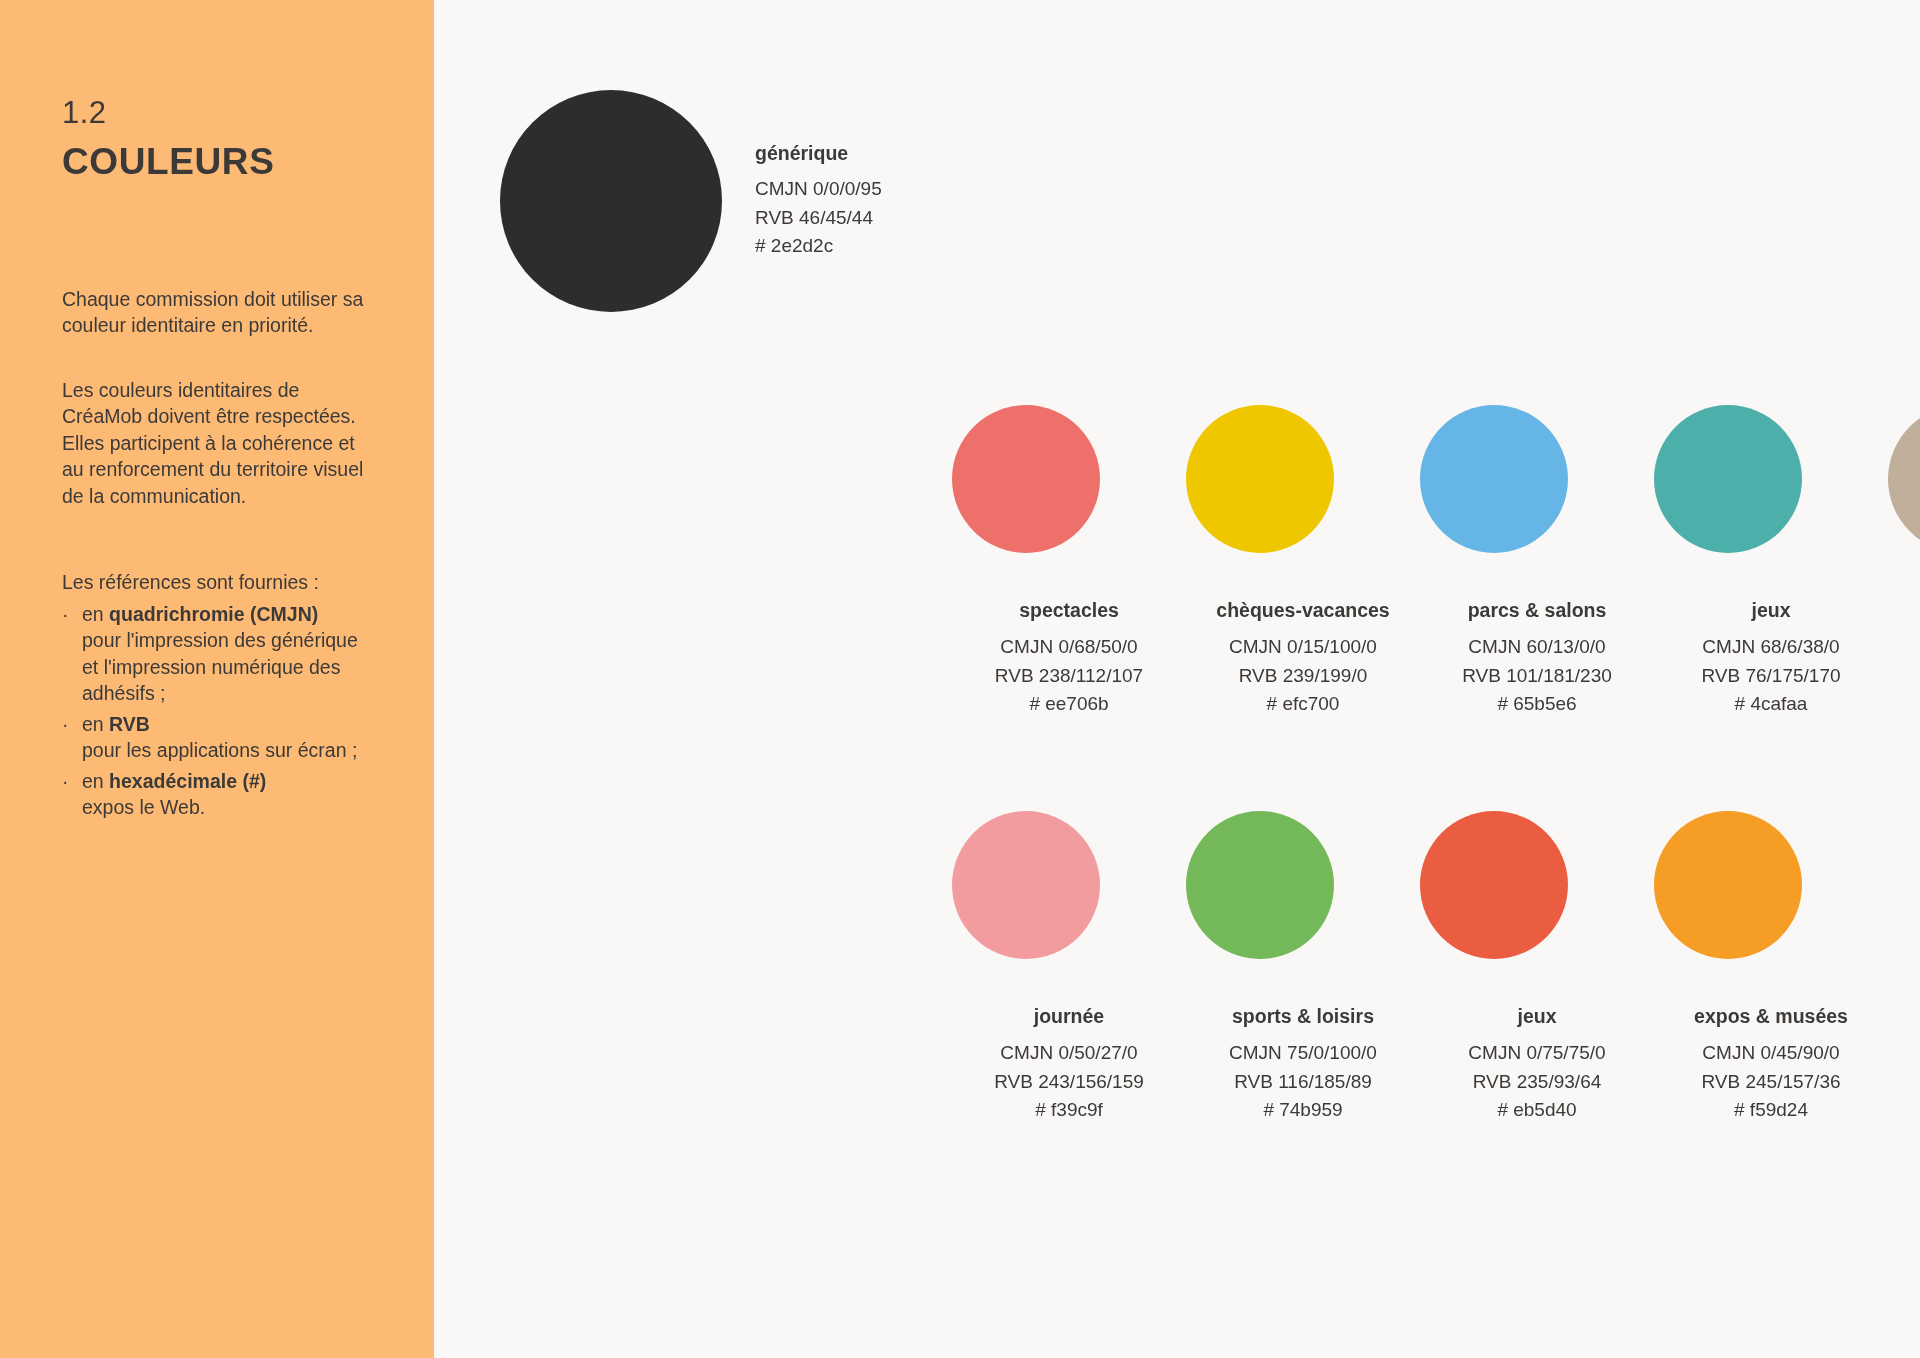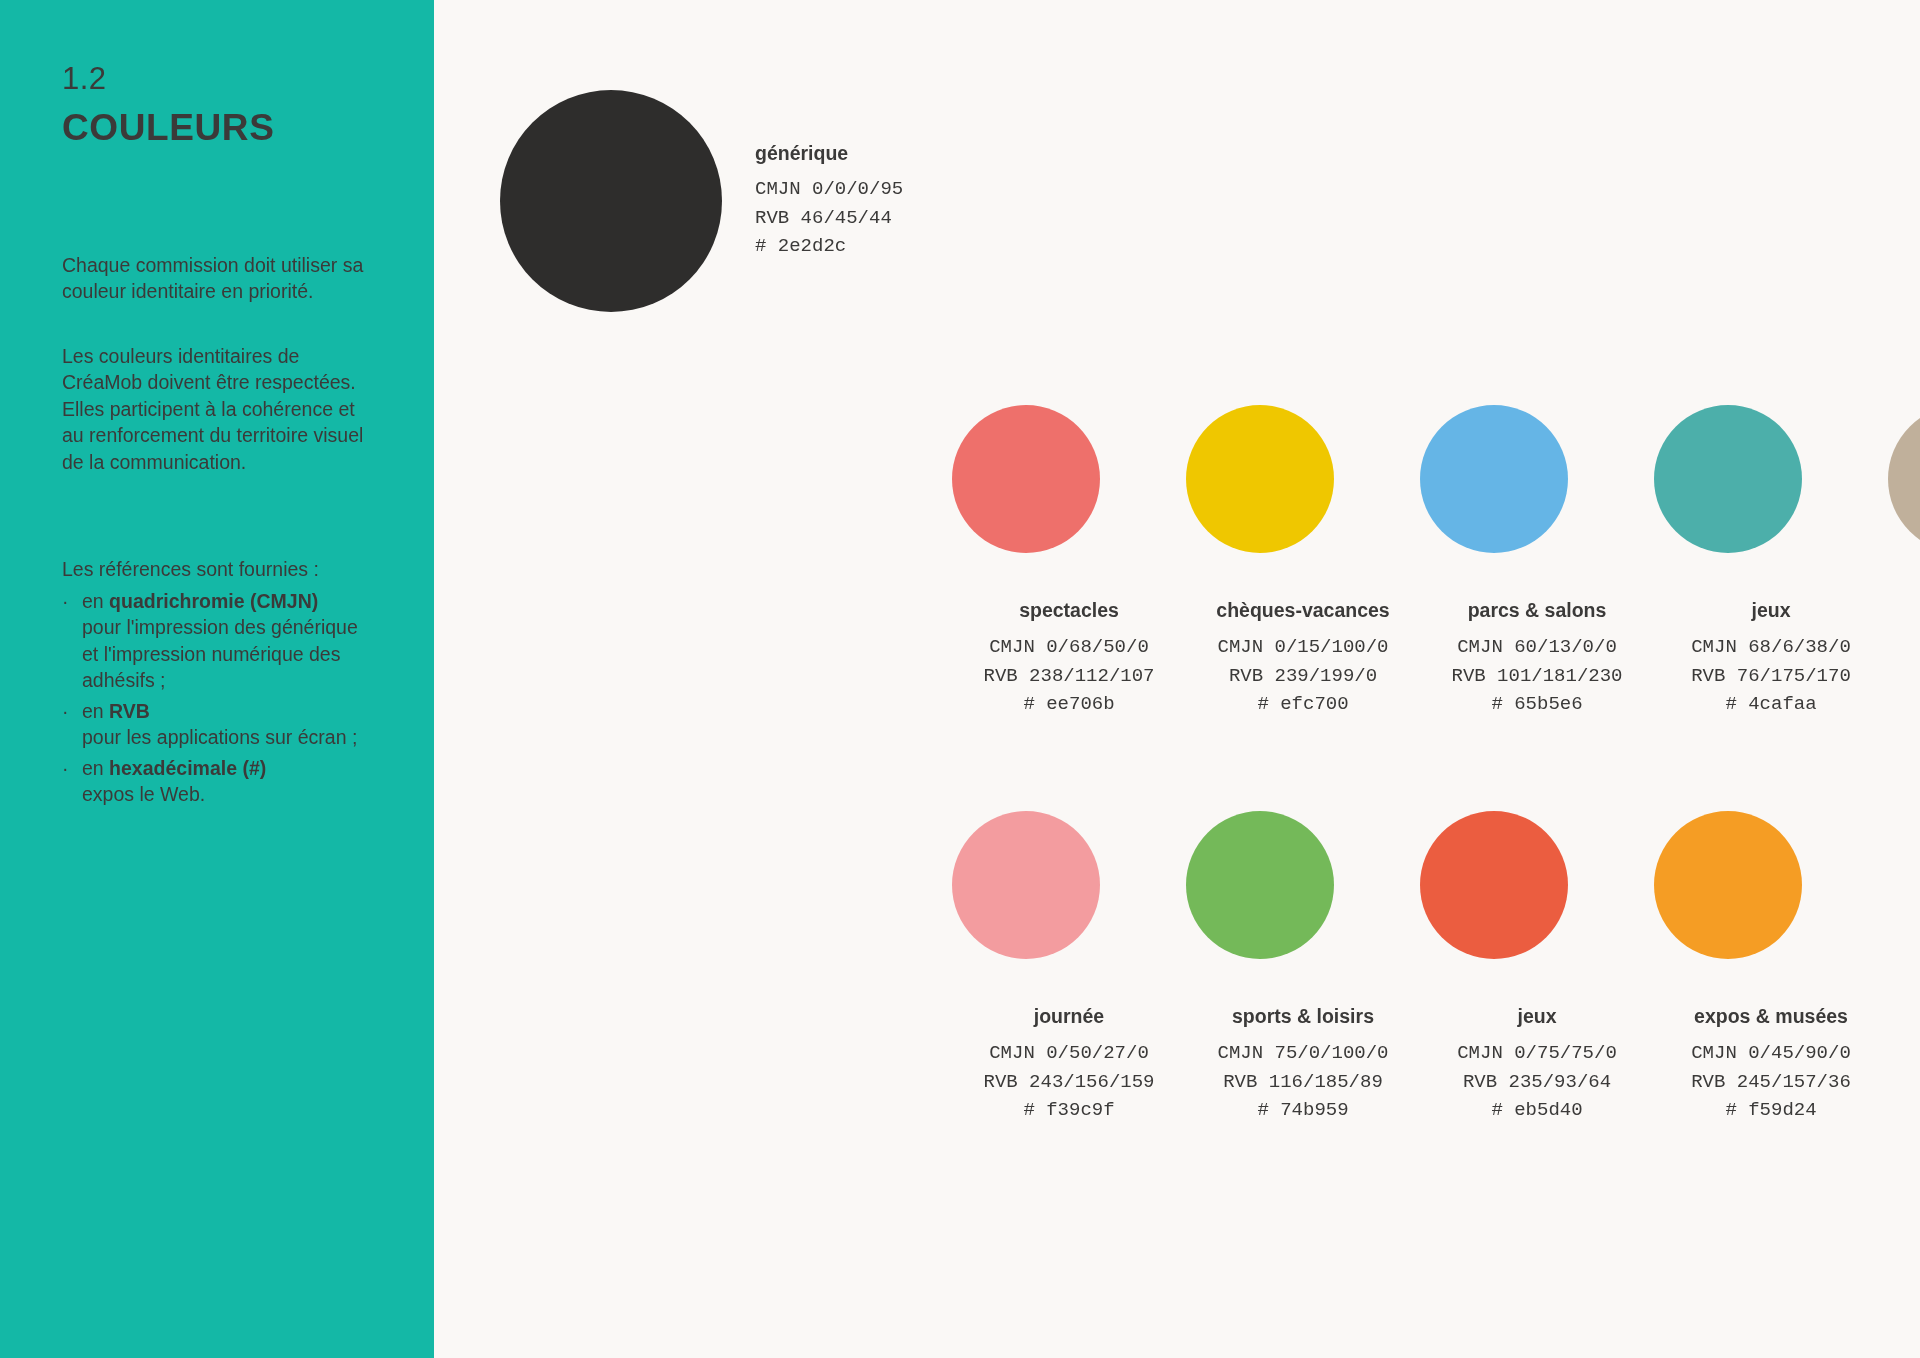--- a/index.html
+++ b/index.html
@@ -16,22 +16,22 @@
   .page {
     display: flex;
     width: 1920px;
     height: 1358px;
   }
 
   
   .left-col {
     width: 434px;
     flex: 0 0 434px;
-    background: #14b8a6;
-    padding: 62px 60px 0 62px;
+    background: #fdba74;
+    padding: 96px 60px 0 62px;
   }
 
   .section-number {
     font-size: 31px;
     font-weight: 400;
     letter-spacing: 0.5px;
     color: #3b3a39;
     line-height: 1.1;
   }
 
@@ -50,21 +50,21 @@
     font-size: 19.5px;
     line-height: 26.5px;
     color: #3b3a39;
   }
   .para + .para { margin-top: 38px; }
 
   .refs-intro {
     font-size: 19.5px;
     line-height: 26.5px;
     color: #3b3a39;
-    margin-top: 81px;
+    margin-top: 60px;
   }
 
   .ref-list { margin-top: 5px; }
 
   .ref-item {
     display: flex;
     align-items: flex-start;
     font-size: 19.5px;
     line-height: 26.5px;
     margin-top: 4px;
@@ -106,21 +106,20 @@
     font-weight: 700;
     color: #3b3a39;
     line-height: 1.25;
     margin-bottom: 10px;
   }
   .sw-line {
     font-size: 19px;
     line-height: 28.5px;
     color: #3b3a39;
     white-space: nowrap;
-    font-family: Liberation Mono, monospace;
   }
 
   
   .palette {
     display: grid;
     grid-template-columns: repeat(6, 234px);
     padding-left: 518px;
     margin-top: 0;
   }
   .palette.row1 { margin-top: 93px; }

